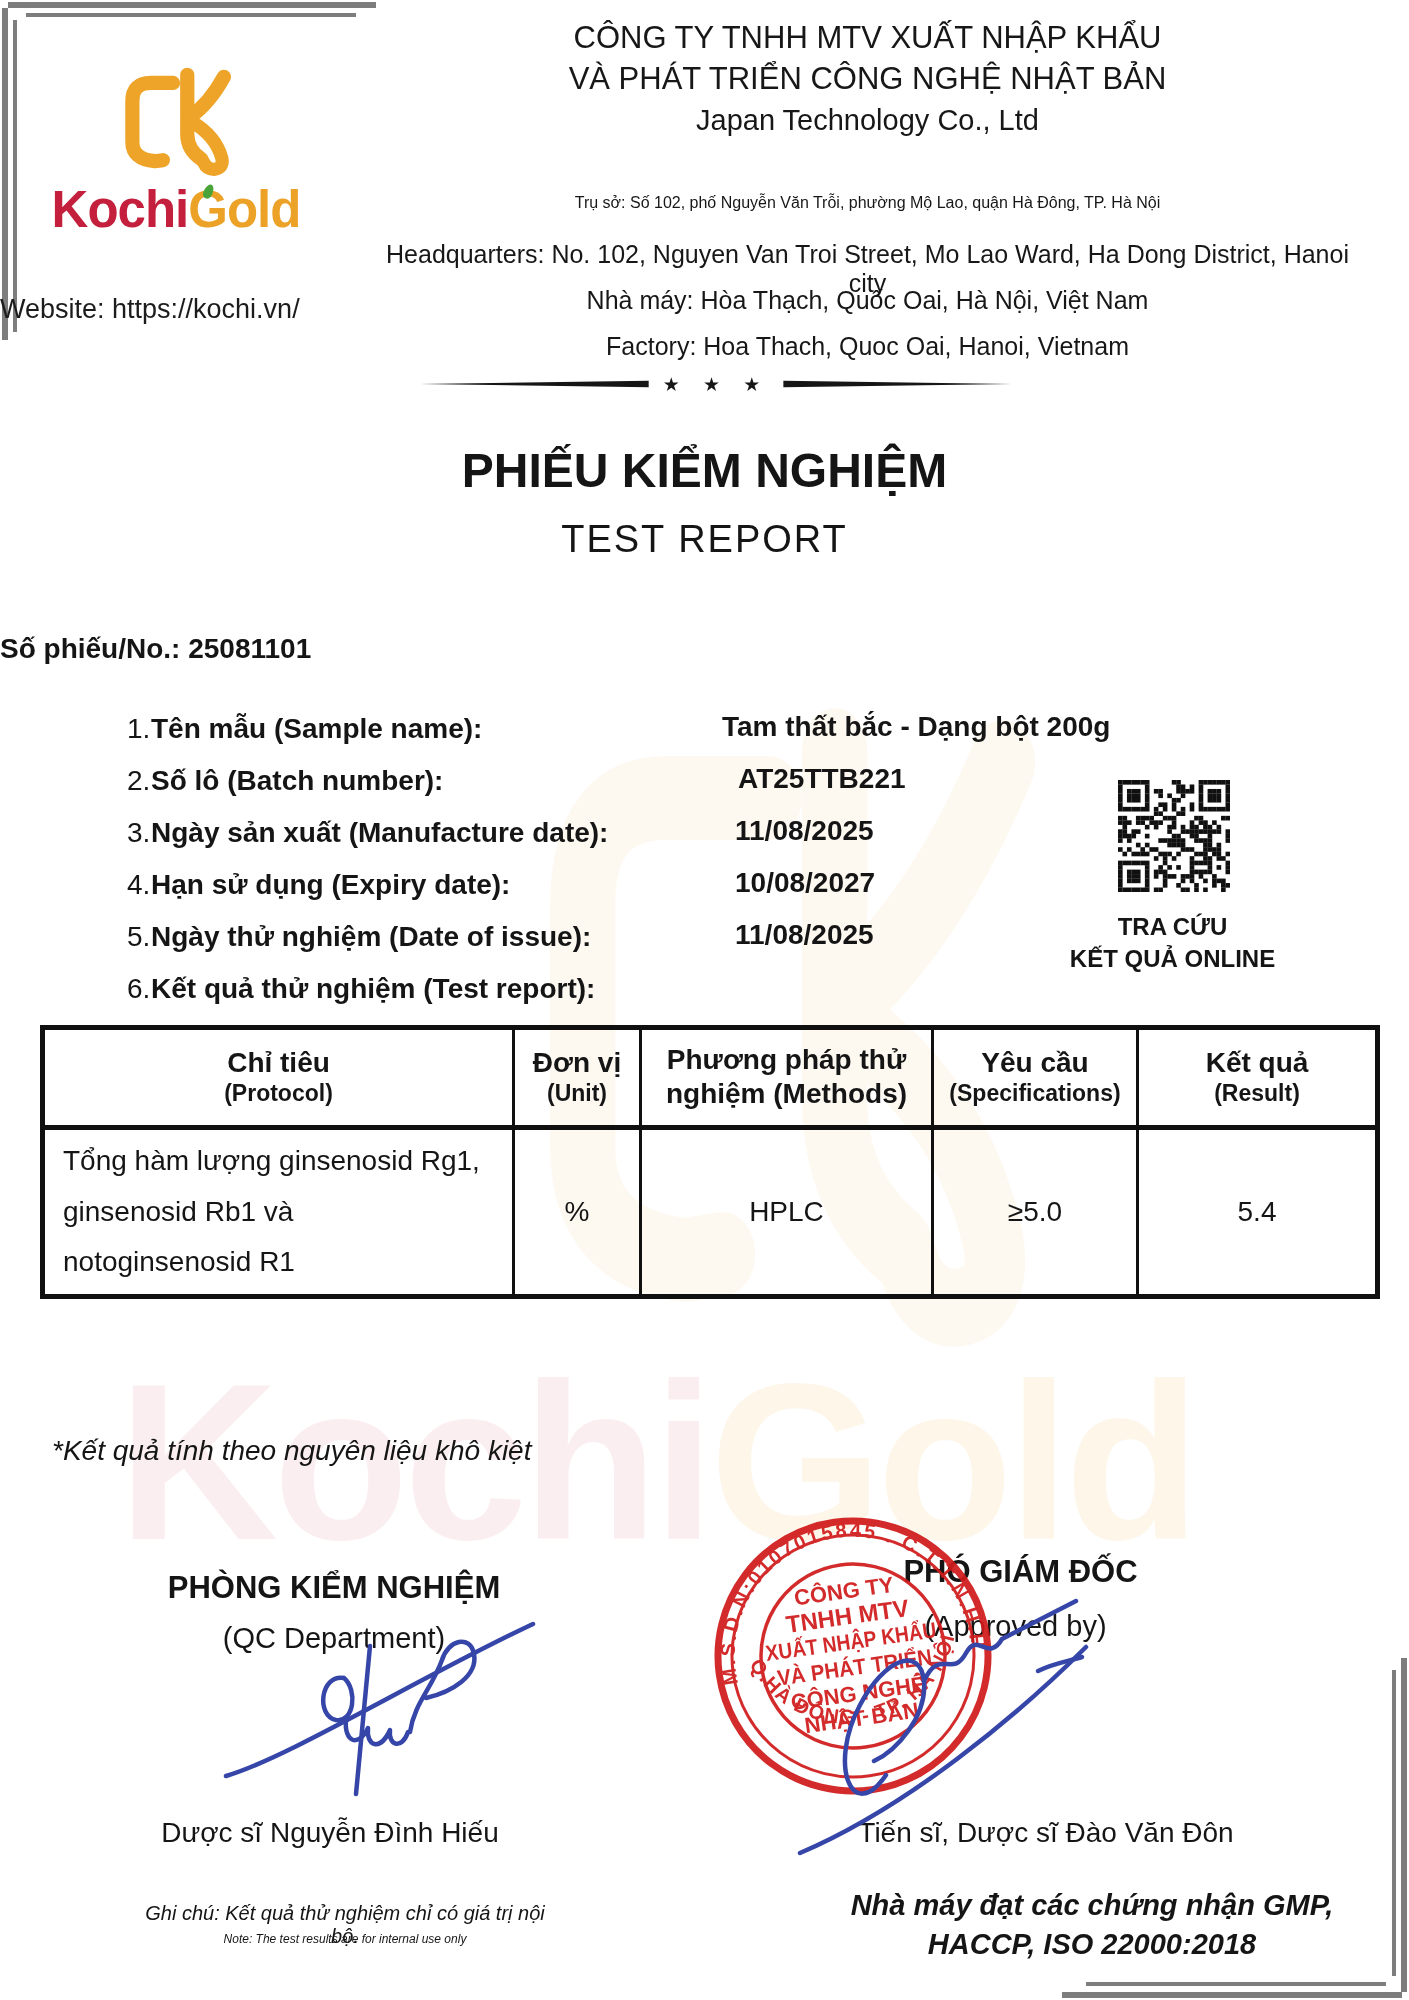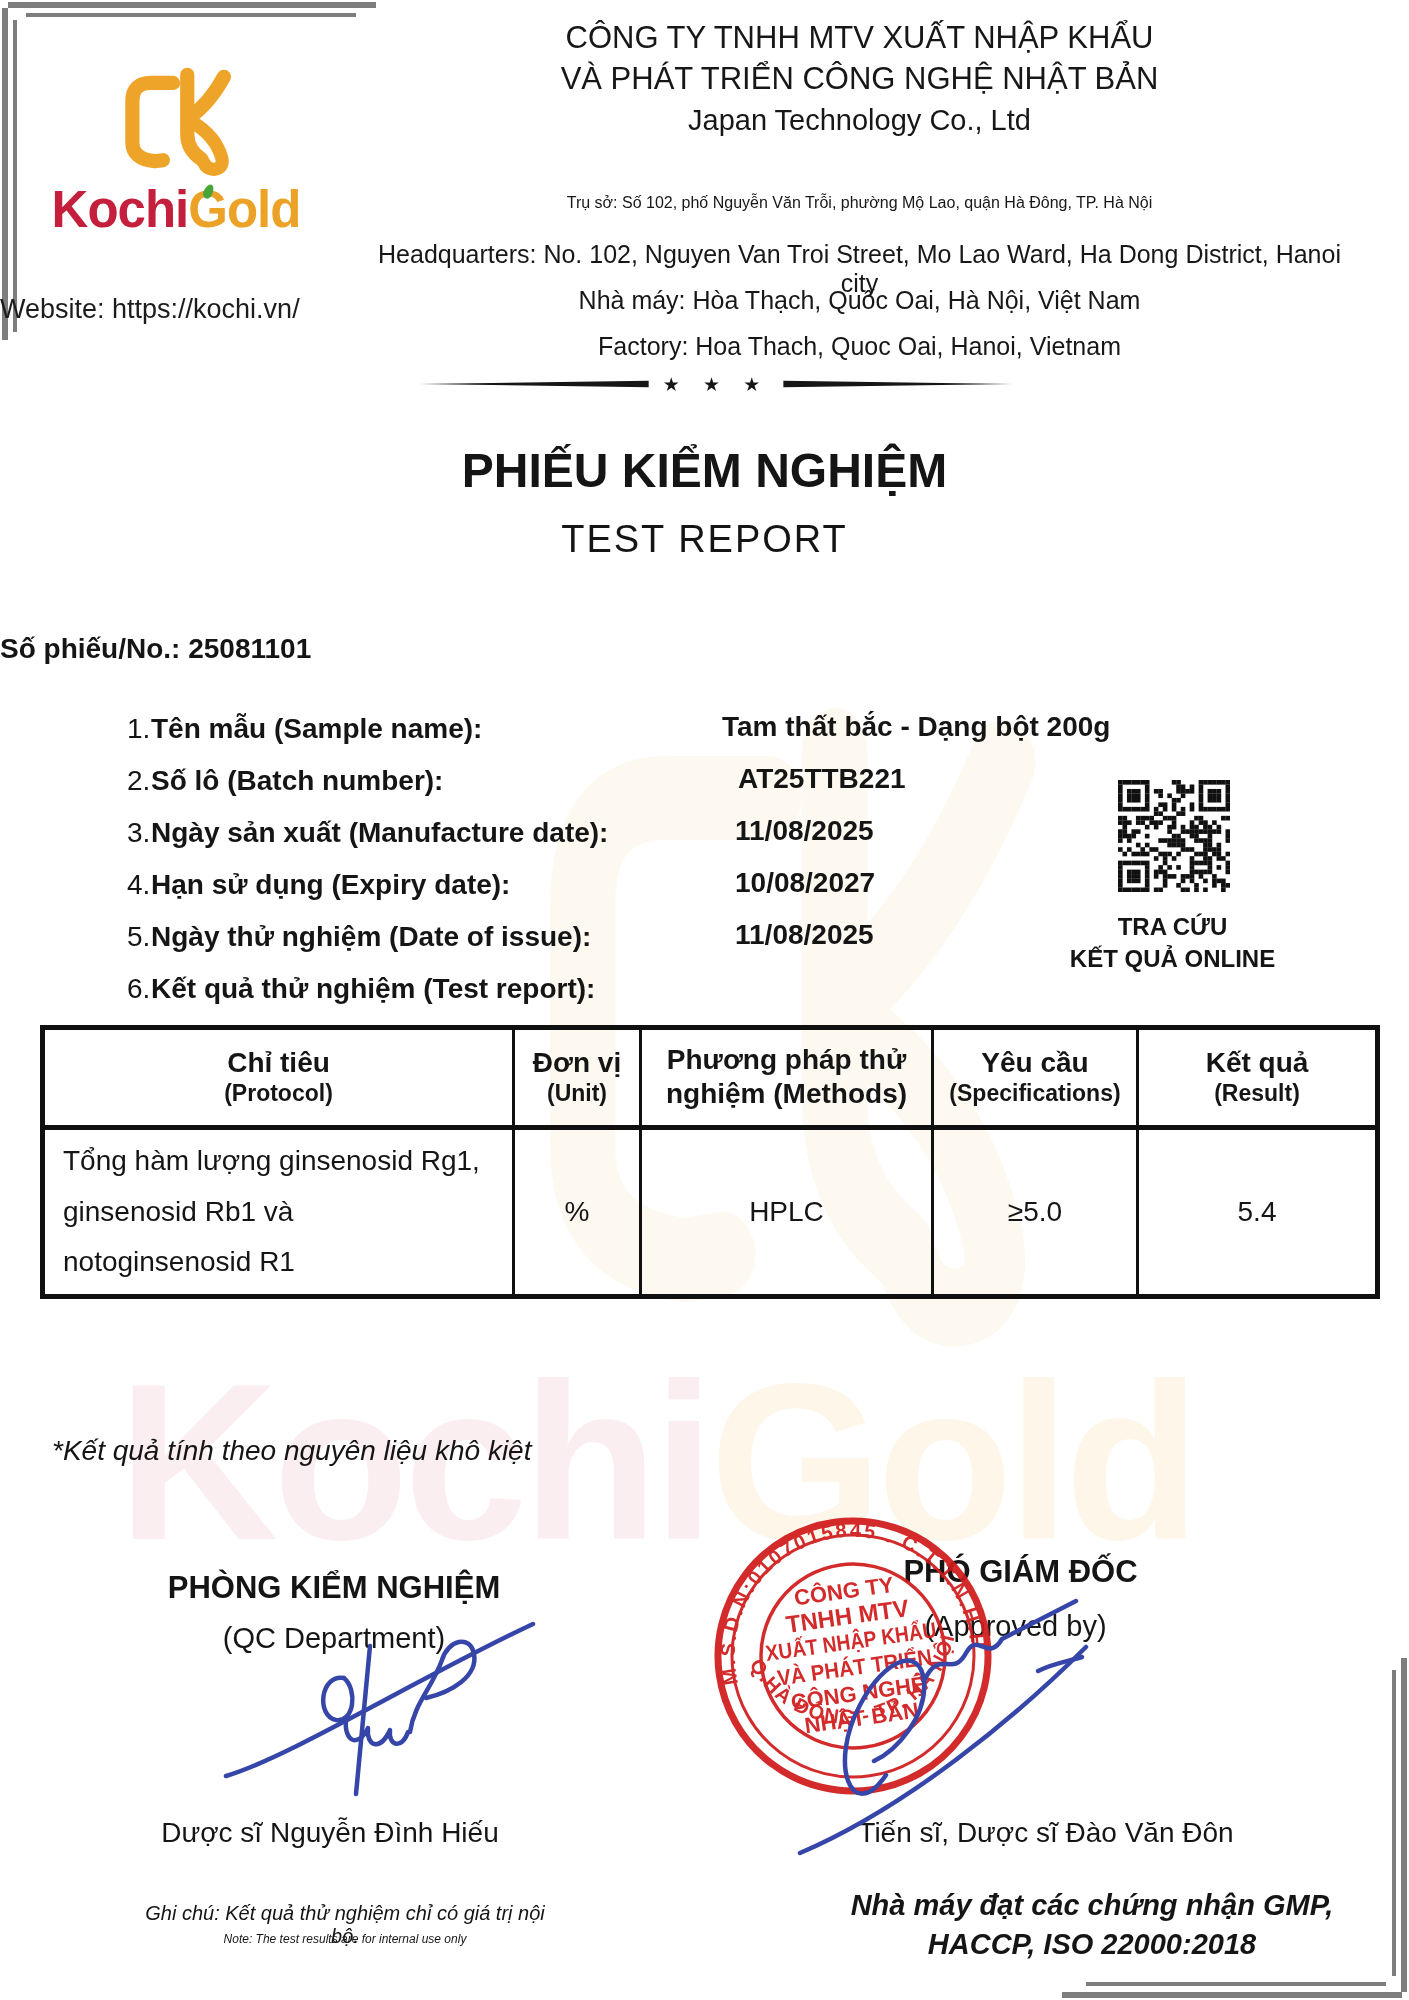--- a/index.html
+++ b/index.html
@@ -11,21 +11,21 @@
   #logo-k{position:absolute;left:110px;top:54px;width:122px;height:128px;z-index:1;}
   #wordmark{position:absolute;left:18px;top:180px;width:316px;text-align:center;
             font-size:51px;font-weight:700;letter-spacing:-1px;z-index:1;white-space:nowrap;}
   #wordmark .kochi{color:#c41f3c;}
   #wordmark .gold{color:#eca227;}
   #accent-leaf{position:absolute;left:204px;top:184px;width:9px;height:15px;background:#49a53a;
                border-radius:60% 60% 60% 60%/70% 70% 40% 40%;transform:rotate(24deg);z-index:2;}
   #hotline{position:absolute;left:0;top:247px;width:372px;text-align:center;font-size:27px;color:#1c1c1c;}
   #website{position:absolute;left:0;top:294px;width:380px;font-size:27px;color:#1c1c1c;}
   
-  .co-line{position:absolute;left:372px;width:975px;text-align:center;color:#171717;}
+  .co-line{position:absolute;left:380px;width:975px;text-align:center;color:#171717;}
   
   #divider{position:absolute;left:420px;top:371px;width:592px;height:26px;display:flex;align-items:center;z-index:1;}
   .taper{height:8px;flex:1;background:#161616;}
   .taper.left{clip-path:polygon(0 50%,100% 10%,100% 90%);}
   .taper.right{clip-path:polygon(0 10%,100% 50%,0 90%);}
   #divider-stars{font-size:19px;letter-spacing:9px;padding:0 14px;color:#161616;white-space:nowrap;}
   
   #title-vi{position:absolute;left:0;right:0;top:443px;text-align:center;font-size:48px;font-weight:700;letter-spacing:0;z-index:1;}
   #title-en{position:absolute;left:0;right:0;top:518px;text-align:center;font-size:38px;letter-spacing:2px;z-index:1;}
   #report-no{position:absolute;left:0;right:9px;top:633px;font-size:28px;font-weight:700;z-index:1;}

